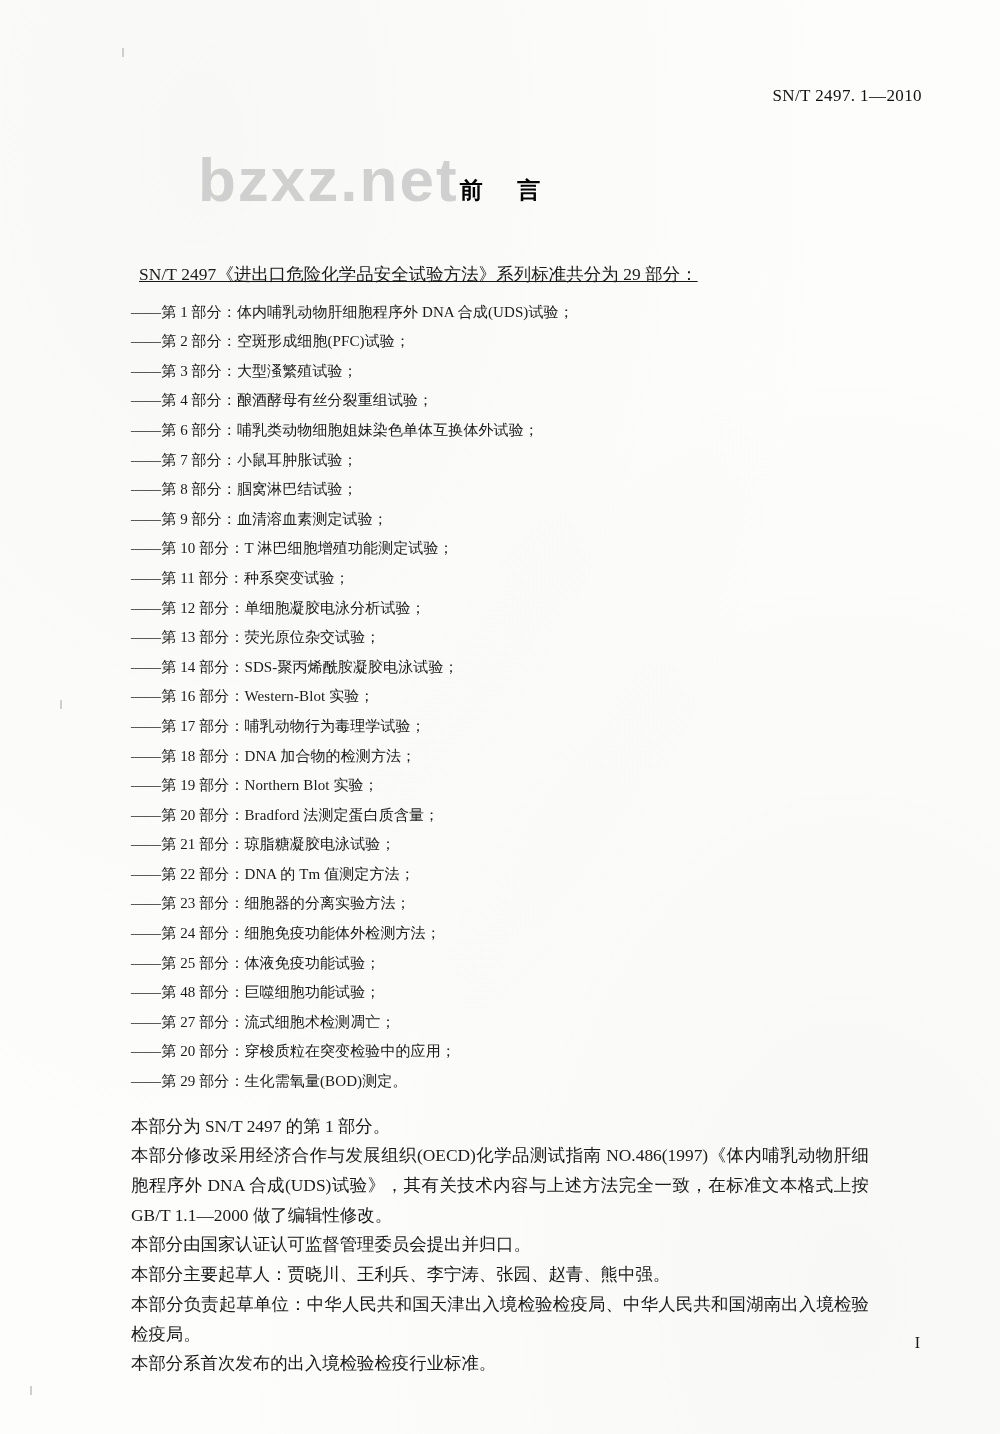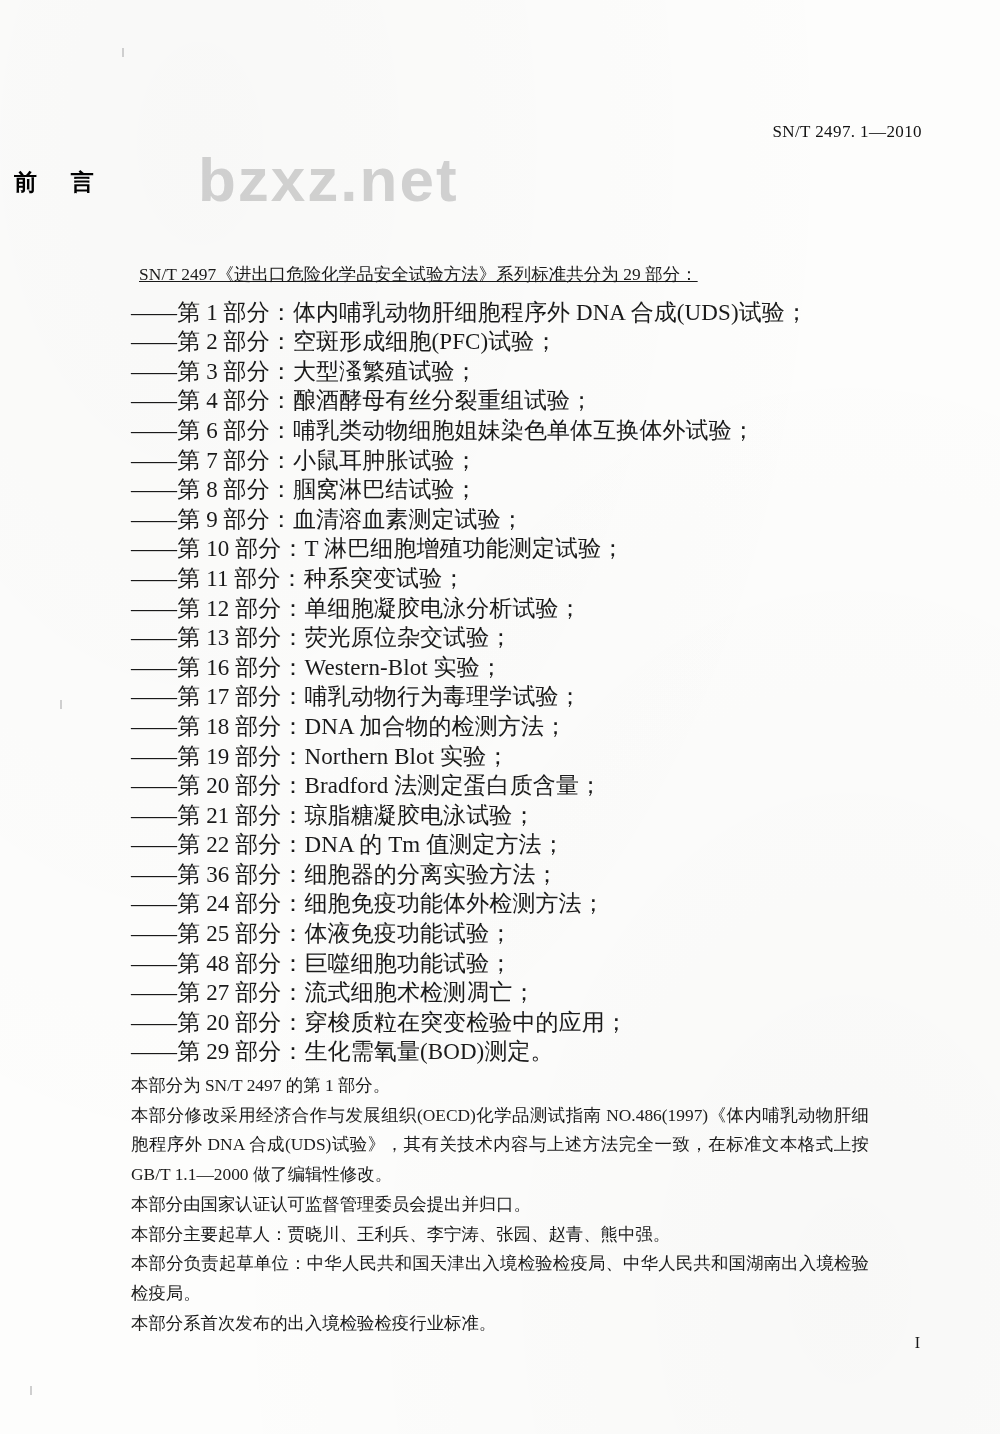--- a/index.html
+++ b/index.html
@@ -30,42 +30,42 @@
     pointer-events: none;
   }
   .header-code {
     position: absolute;
     top: 86px;
     right: 78px;
     font-size: 17px;
     letter-spacing: 0.4px;
     font-family: "Liberation Serif", serif;
     color: #111;
-    margin-top: 36px;
   }
   .watermark {
     position: absolute;
     top: 144px;
     left: 198px;
     font-family: "Liberation Sans", sans-serif;
     font-weight: bold;
     font-size: 62px;
     letter-spacing: 2px;
     color: #c9c9c9;
     opacity: 0.85;
     user-select: none;
     pointer-events: none;
     white-space: nowrap;
   }
   .doc-title {
     position: absolute;
-    top: 167px;
+    top: 175px;
     left: 0;
     width: 100%;
-    font-family: Liberation Serif, serif;
+    text-align: center;
+    font-family: Liberation Sans, sans-serif;
     font-weight: bold;
     font-size: 23px;
     letter-spacing: 14px;
     text-indent: 14px;
     color: #000;
   }
   .body {
     position: absolute;
     top: 252px;
     left: 131px;
@@ -78,27 +78,27 @@
     margin: 8px;
     letter-spacing: 0.1px;
     text-decoration: underline;
   }
   .list {
     margin: 0;
     padding: 0;
     list-style: none;
   }
   .list li {
-    font-size: 23px;
+    font-size: 15px;
     line-height: 29.6px;
     white-space: nowrap;
     letter-spacing: 0.1px;
   }
   .tail {
-    margin-top: 4px;
+    margin-top: 15px;
   }
   .tail p {
     font-size: 17.4px;
     line-height: 29.7px;
     margin: 0;
     text-align: justify;
   }
   .tail p.i {
     text-indent: 0;
   }
@@ -143,28 +143,29 @@
       <li>——第 3 部分：大型溞繁殖试验；</li>
       <li>——第 4 部分：酿酒酵母有丝分裂重组试验；</li>
       <li>——第 6 部分：哺乳类动物细胞姐妹染色单体互换体外试验；</li>
       <li>——第 7 部分：小鼠耳肿胀试验；</li>
       <li>——第 8 部分：腘窝淋巴结试验；</li>
       <li>——第 9 部分：血清溶血素测定试验；</li>
       <li>——第 10 部分：T 淋巴细胞增殖功能测定试验；</li>
       <li>——第 11 部分：种系突变试验；</li>
       <li>——第 12 部分：单细胞凝胶电泳分析试验；</li>
       <li>——第 13 部分：荧光原位杂交试验；</li>
+      <li>——第 14 部分：SDS-聚丙烯酰胺凝胶电泳试验；</li>
       <li>——第 16 部分：Western-Blot 实验；</li>
       <li>——第 17 部分：哺乳动物行为毒理学试验；</li>
       <li>——第 18 部分：DNA 加合物的检测方法；</li>
       <li>——第 19 部分：Northern Blot 实验；</li>
       <li>——第 20 部分：Bradford 法测定蛋白质含量；</li>
       <li>——第 21 部分：琼脂糖凝胶电泳试验；</li>
       <li>——第 22 部分：DNA 的 Tm 值测定方法；</li>
-      <li>——第 36 部分：细胞器的分离实验方法；</li>
+      <li>——第 23 部分：细胞器的分离实验方法；</li>
       <li>——第 24 部分：细胞免疫功能体外检测方法；</li>
       <li>——第 25 部分：体液免疫功能试验；</li>
       <li>——第 48 部分：巨噬细胞功能试验；</li>
       <li>——第 27 部分：流式细胞术检测凋亡；</li>
       <li>——第 20 部分：穿梭质粒在突变检验中的应用；</li>
       <li>——第 29 部分：生化需氧量(BOD)测定。</li>
     </ul>
 
     <div class="tail">
       <p class="i">本部分为 SN/T 2497 的第 1 部分。</p>

